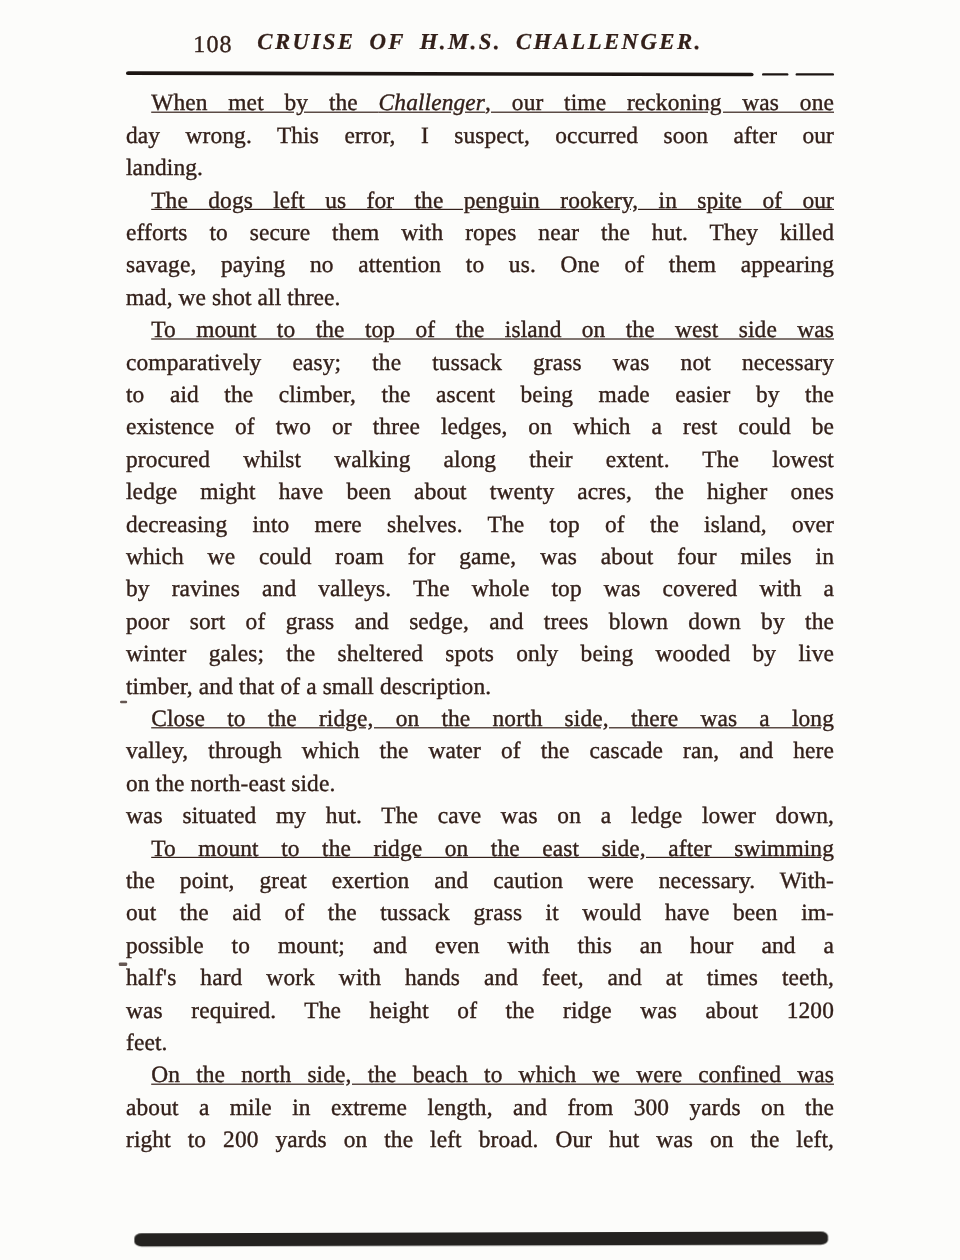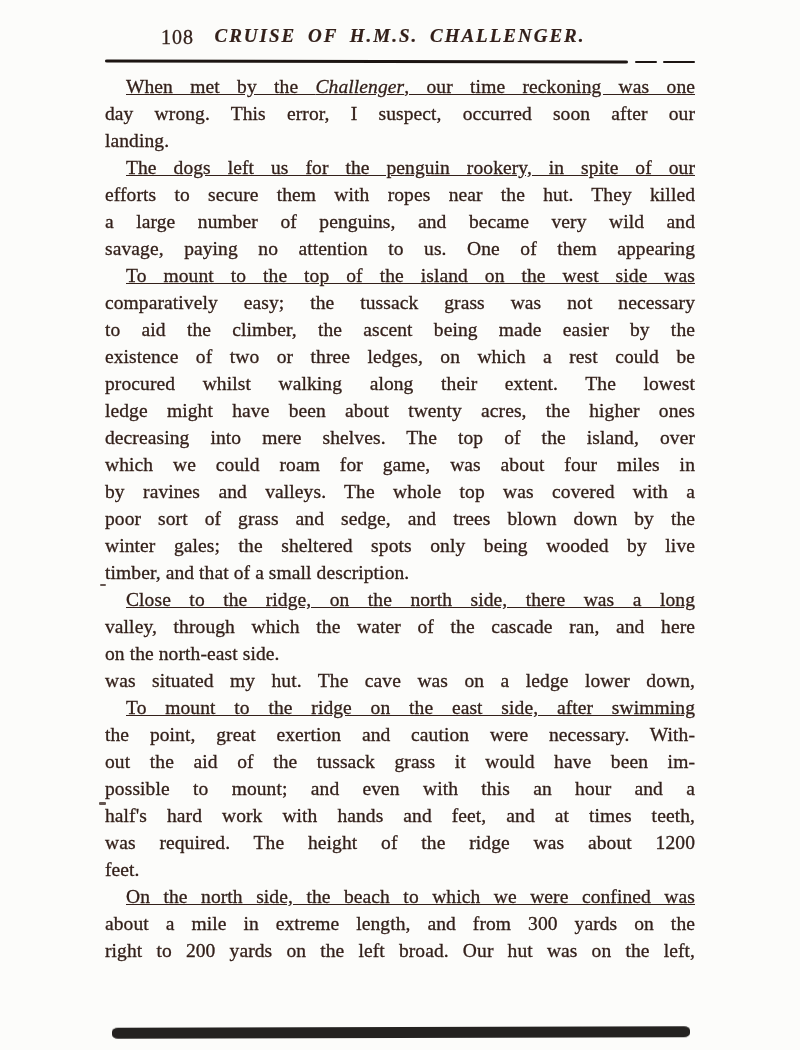--- a/index.html
+++ b/index.html
@@ -74,22 +74,22 @@
     <span class="rule-dash-1"></span>
     <span class="rule-dash-2"></span>
   </div>
 
   <main class="text-block" id="text-block">
       <div class="line indent">When met by the <em>Challenger</em>, our time reckoning was one</div>
       <div class="line">day wrong.  This error, I suspect, occurred soon after our</div>
       <div class="line short">landing.</div>
       <div class="line indent">The dogs left us for the penguin rookery, in spite of our</div>
       <div class="line">efforts to secure them with ropes near the hut.  They killed</div>
-      <div class="line">a large number of penguins, and became very wild and</div>
       <div class="line">savage, paying no attention to us.  One of them appearing</div>
+      <div class="line short">mad, we shot all three.</div>
       <div class="line indent">To mount to the top of the island on the west side was</div>
       <div class="line">comparatively easy; the tussack grass was not necessary</div>
       <div class="line">to aid the climber, the ascent being made easier by the</div>
       <div class="line">existence of two or three ledges, on which a rest could be</div>
       <div class="line">procured whilst walking along their extent.  The lowest</div>
       <div class="line">ledge might have been about twenty acres, the higher ones</div>
       <div class="line">decreasing into mere shelves.  The top of the island, over</div>
       <div class="line">which we could roam for game, was about four miles in</div>
       <div class="line">by ravines and valleys.  The whole top was covered with a</div>
       <div class="line">poor sort of grass and sedge, and trees blown down by the</div>

